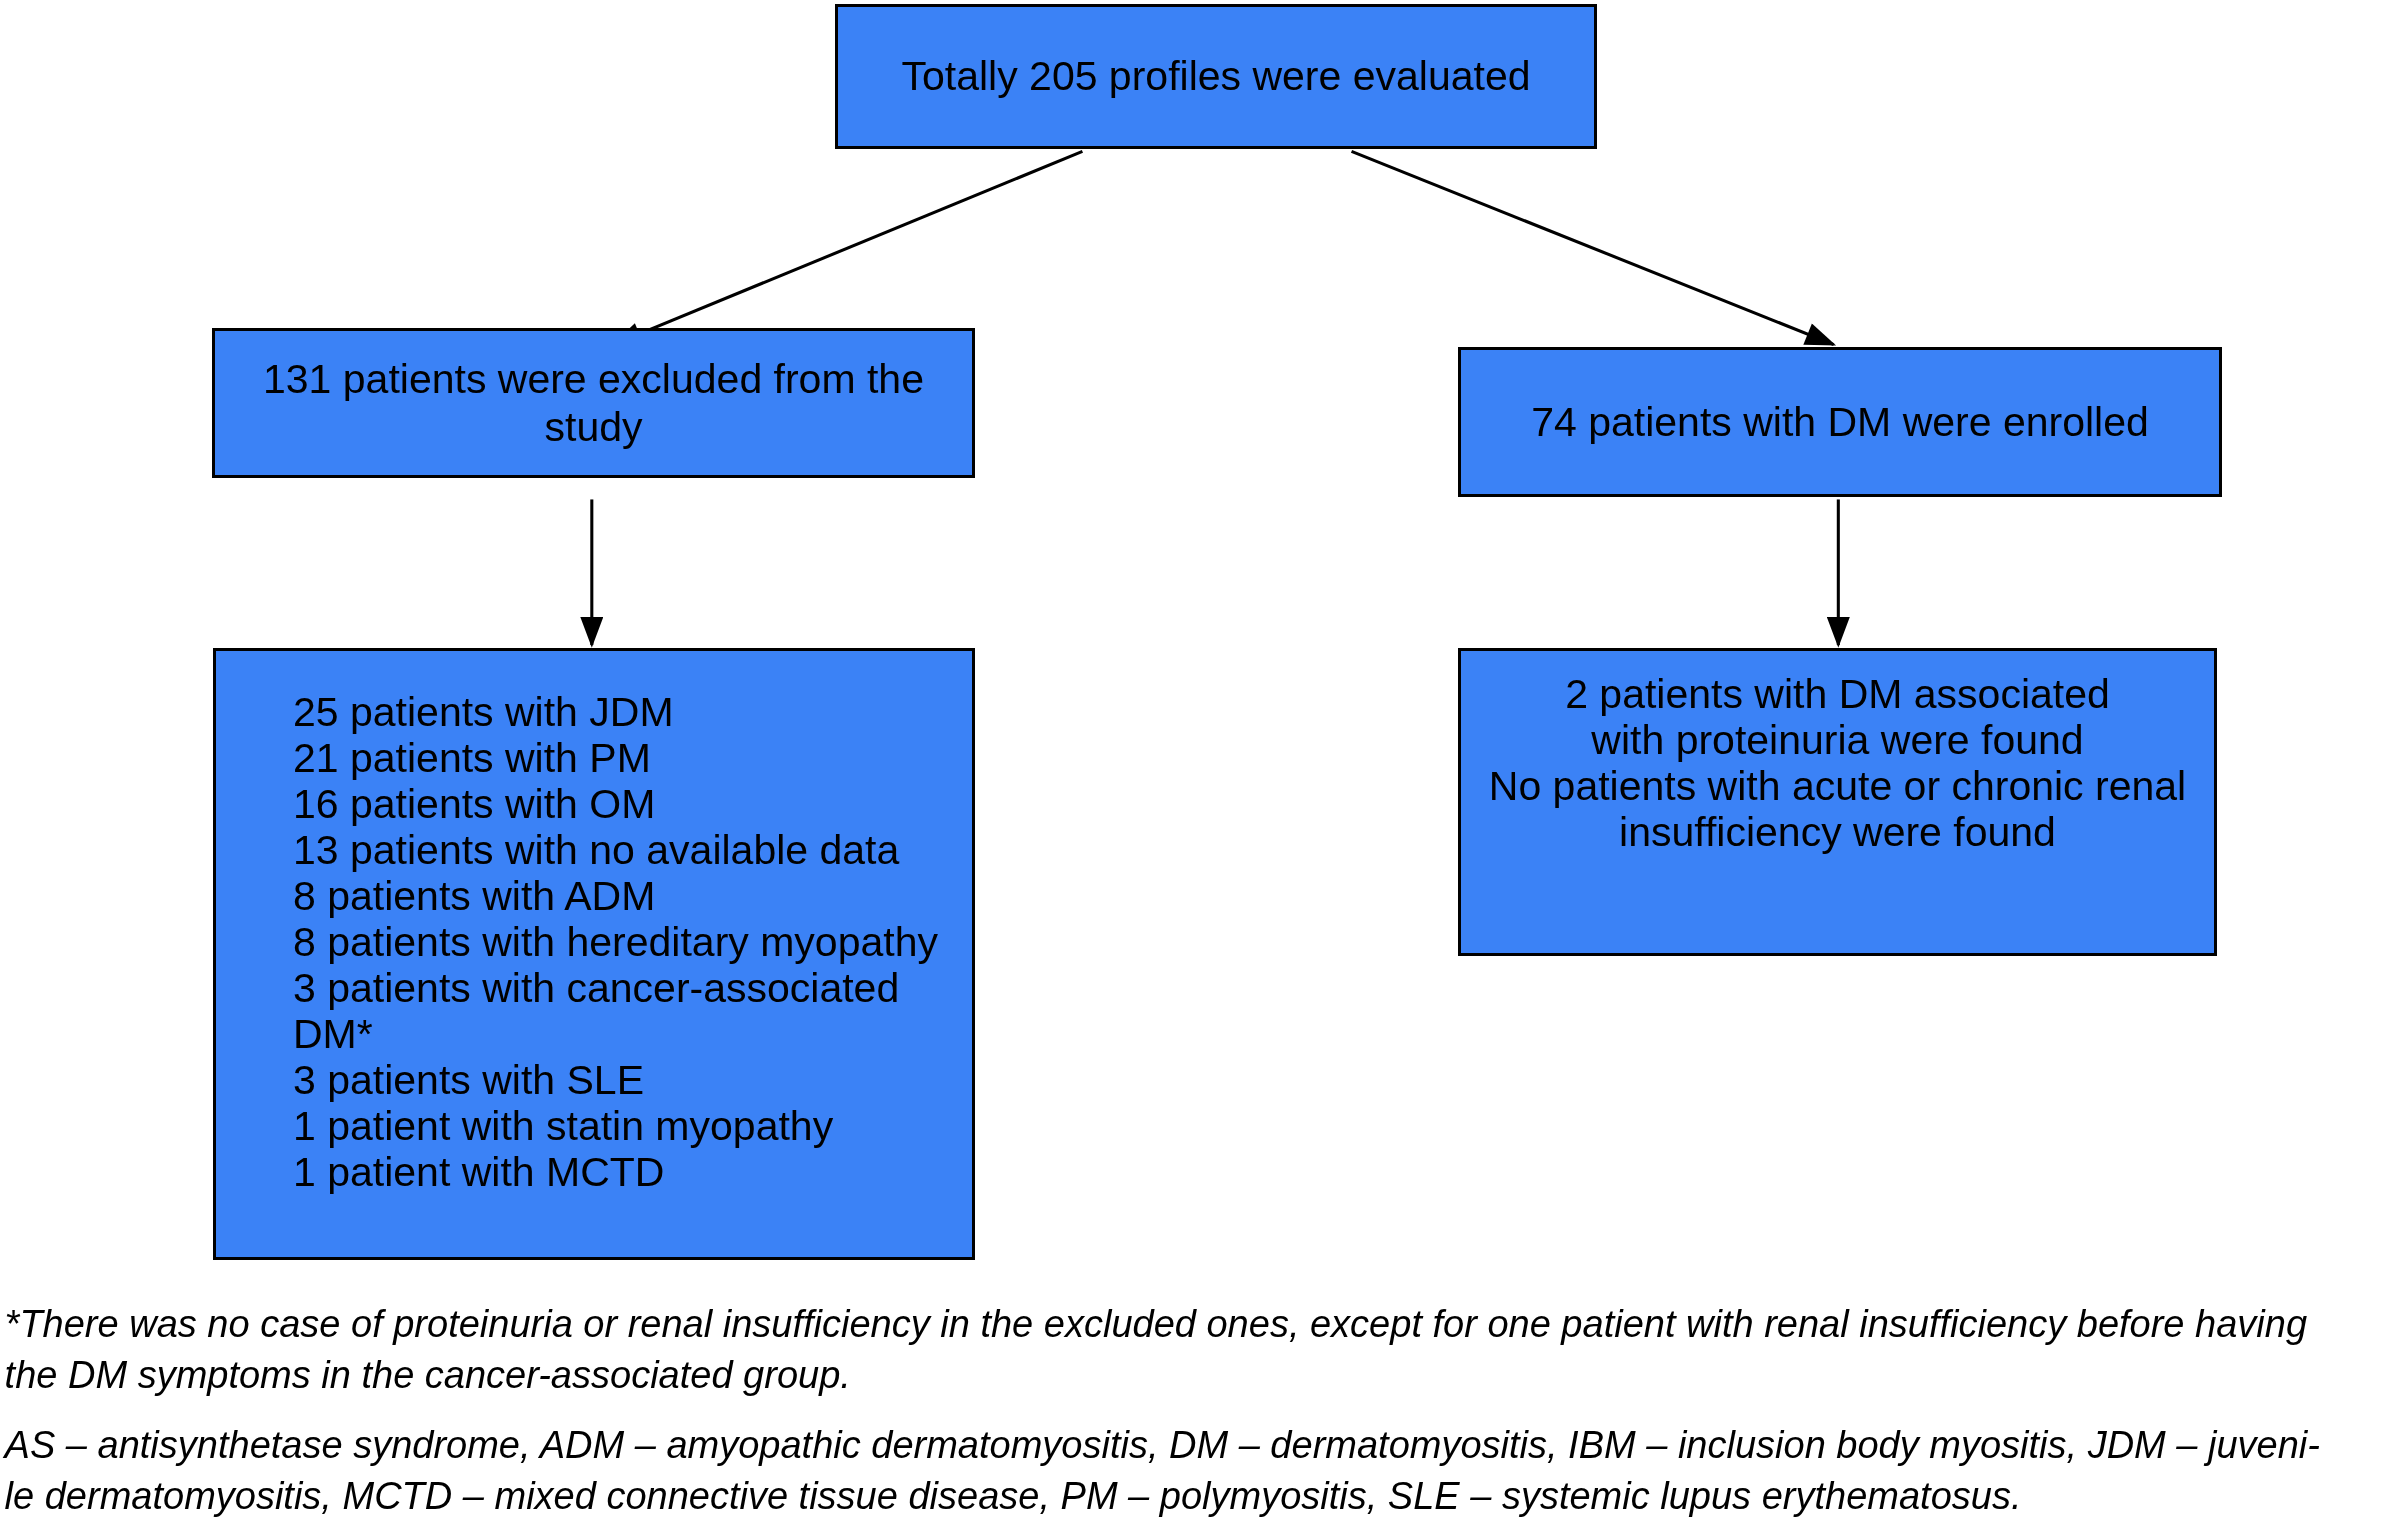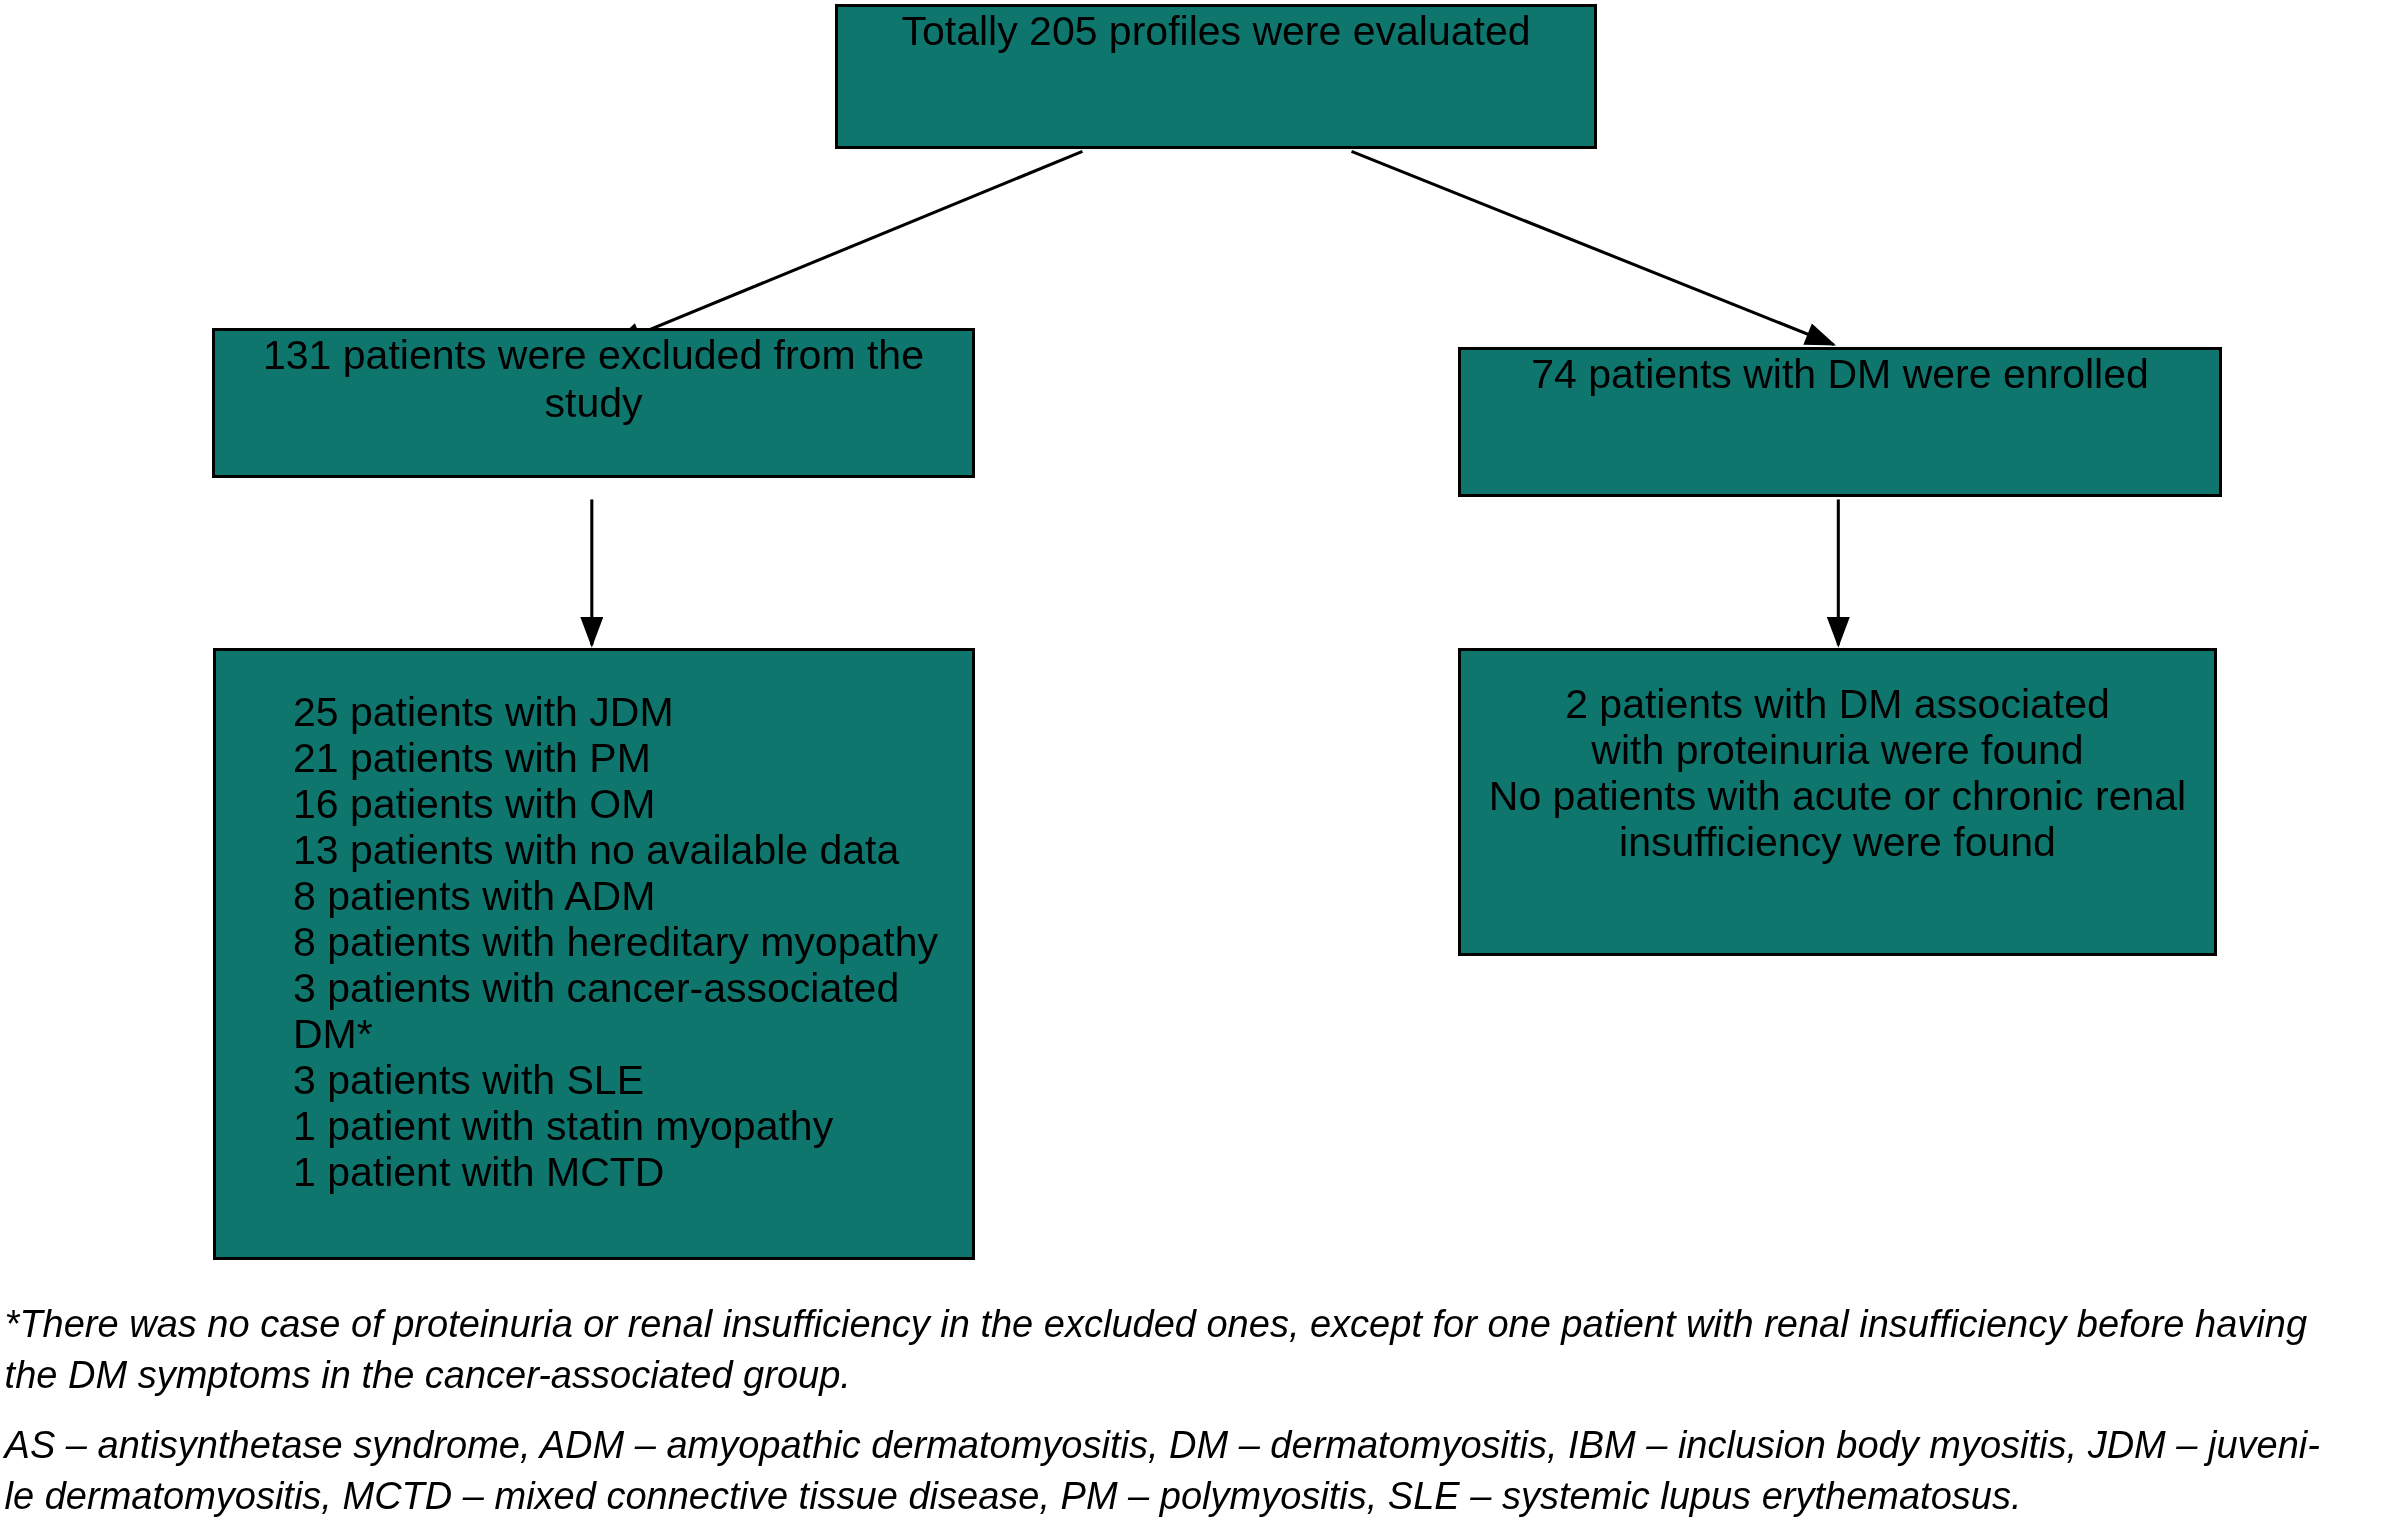--- a/index.html
+++ b/index.html
@@ -14,44 +14,44 @@
   }
   .arrows {
     position: absolute;
     left: 0; top: 0;
     pointer-events: none;
   }
   .box {
     position: absolute;
     box-sizing: border-box;
     border: 3.1px solid #000000;
-    background: #0f766e;
+    background: #3b82f6;
     display: flex;
-    align-items: flex-start;
+    align-items: center;
     justify-content: center;
     text-align: center;
     font-size: 41px;
     line-height: 48px;
   }
   #box-total    { left: 835px; top: 3.8px;   width: 762px; height: 145px; }
   #box-excluded { left: 212px;  top: 328px; width: 763px; height: 150px; }
   #box-enrolled { left: 1458px; top: 347px; width: 764px; height: 150px; }
   #box-excluded-details {
     left: 213px; top: 648px; width: 762px; height: 612px;
     display: block;
     text-align: left;
     padding: 38px 15.3px 0 77px;
     font-size: 41px;
     line-height: 46px;
   }
   #box-enrolled-details {
     left: 1458px; top: 648px; width: 759px; height: 308px;
     display: block;
     text-align: center;
-    padding-top: 30px;
+    padding-top: 20px;
     font-size: 41px;
     line-height: 46px;
   }
   .para2 { }
   .fnote {
     position: absolute;
     left: 4.6px;
     width: 2394px;
     font-size: 38px;
     font-style: italic;

